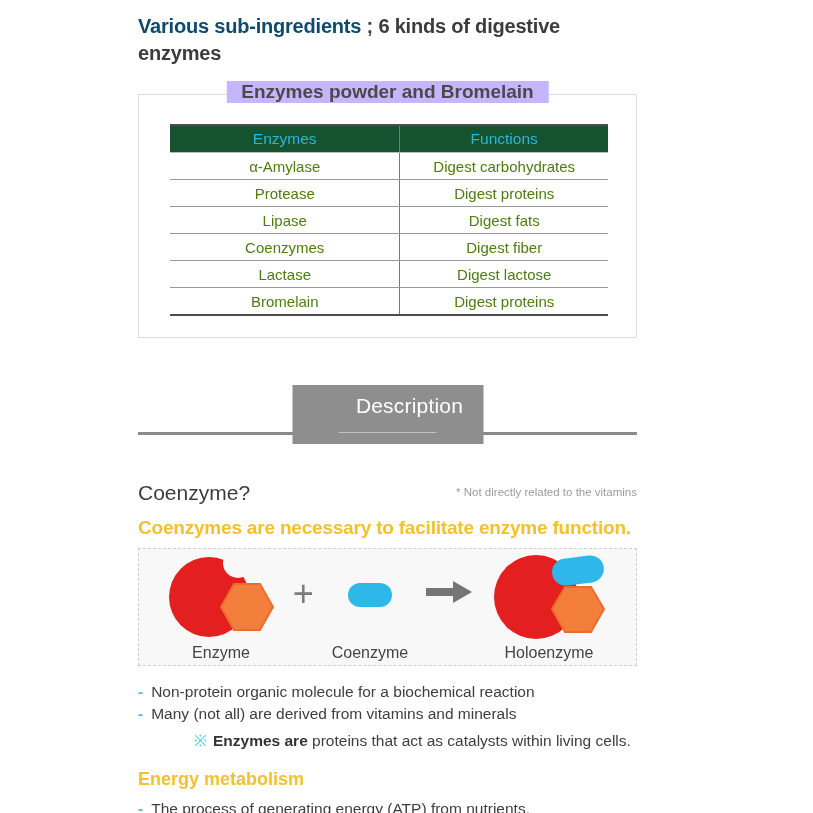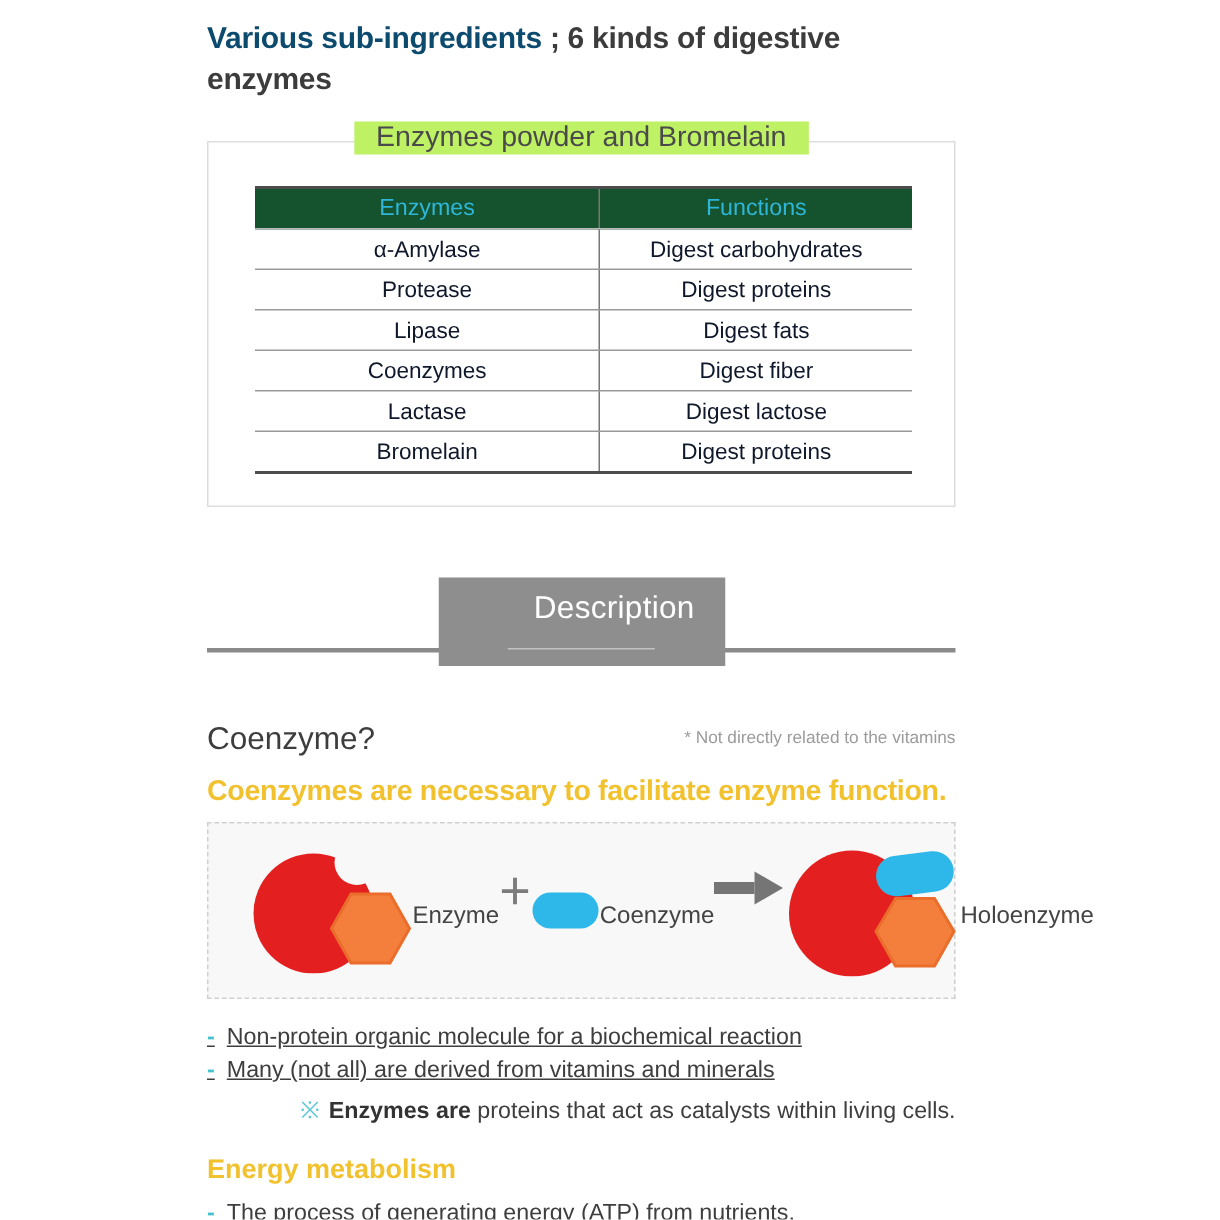--- a/index.html
+++ b/index.html
@@ -10,57 +10,57 @@
   }
   .content{padding-left:138px;width:499px;}
 
   
   .main-title{margin:0;padding-top:13px;font-size:20px;font-weight:700;letter-spacing:-0.2px;line-height:27px;}
   .main-title .gold{color:#0c4a6e;}
   .main-title .dark{color:#3c3c3c;}
 
   
   .enzyme-box{position:relative;margin-top:27px;height:213px;border:1px solid #ddd;padding-top:29px;background:#fff;}
-  .legend{position:absolute;top:-14px;left:50%;transform:translateX(-50%);margin:0;background:#bef264;
-          padding:0 15px;font-size:19px;font-weight:400;color:#4a4a4a;white-space:nowrap;}
+  .legend{position:absolute;top:-14px;left:50%;transform:translateX(-50%);margin:0;background:#c4b5fd;
+          padding:0 15px;font-size:19px;font-weight:700;color:#4a4a4a;white-space:nowrap;}
   table.enzymes{width:438px;margin-left:31px;border-collapse:collapse;
           border-top:2px solid #4d4d4d;border-bottom:2px solid #4d4d4d;}
   table.enzymes th, table.enzymes td{height:26px;text-align:center;padding:0;font-size:15px;}
   table.enzymes th{background:#14532d;color:#2eb6d9;font-weight:400;font-size:15.5px;border-bottom:1px solid #bbb;}
-  table.enzymes td{color:#0f172a;border-bottom:1px solid #999;}
+  table.enzymes td{color:#4d7c0f;border-bottom:1px solid #999;}
   table.enzymes tr:last-child td{border-bottom:none;}
   table.enzymes th:first-child, table.enzymes td:first-child{border-right:1px solid #777;width:52.5%;}
 
   
   .desc-wrap{position:relative;margin-top:47px;height:60px;}
   .desc-line{position:absolute;top:47px;left:0;width:100%;height:3px;background:#8a8a8a;}
   .desc-box{position:absolute;top:0;left:50%;transform:translateX(-50%);width:147px;height:59px;
             background:#8e8e8e;z-index:2;text-align:center;padding-left:44px;}
   .desc-box .lbl{display:block;margin-top:9px;font-size:21px;color:#ffffff;letter-spacing:0.2px;}
   .desc-underline{position:absolute;top:47px;left:50%;transform:translateX(-50%);width:98px;height:1px;background:#c2c2c2;}
 
   
   .co-head{margin-top:36px;display:flex;justify-content:space-between;align-items:flex-start;}
   .co-head h3{margin:0;font-size:21px;font-weight:400;color:#3d3d3d;}
   .co-head .note{font-size:11.5px;color:#9b9b9b;padding-top:5px;}
   .subtitle{margin:12px 0 0 0;font-size:19px;font-weight:700;color:#f2c12e;letter-spacing:-0.2px;}
 
   .diagram{margin-top:9px;height:118px;background:#f8f8f8;border:1px dashed #cfcfcf;box-sizing:border-box;
            display:flex;align-items:center;justify-content:space-between;padding:0 28px;}
-  .diag-item{display:flex;flex-direction:row;align-items:center;}
+  .diag-item{display:flex;flex-direction:column;align-items:center;}
   .shape-area{height:84px;display:flex;align-items:center;}
   .diag-label{margin-top:7px;font-size:16px;color:#444;}
   .op{align-self:center;transform:translateY(-13px);}
   .plus{font-size:36px;font-weight:400;color:#7c7c7c;line-height:26px;}
 
   
-  .bullets{margin:15px 0 0 0;padding:0;list-style:none;text-decoration:underline;}
+  .bullets{margin:15px 0 0 0;padding:0;list-style:none;}
   .bullets li{font-size:15.5px;line-height:22px;color:#3e3e3e;}
   .dash{color:#45c0cf;font-weight:700;margin-right:8px;}
-  .kome{margin:5px 0 0 56px;font-size:15.5px;line-height:22px;color:#3e3e3e;text-align:right;}
+  .kome{margin:5px 0 0 56px;font-size:15.5px;line-height:22px;color:#3e3e3e;}
   .kome .mark{color:#5ec7d6;margin-right:6px;}
   .kome b{color:#333;}
   .energy-heading{margin:17px 0 0 0;font-size:18px;font-weight:700;color:#f2c12e;}
   .bullet-line{margin:8px 0 0 0;font-size:15.5px;line-height:22px;color:#3e3e3e;}
 </style>
 </head>
 <body>
 
 <div class="content">
 

